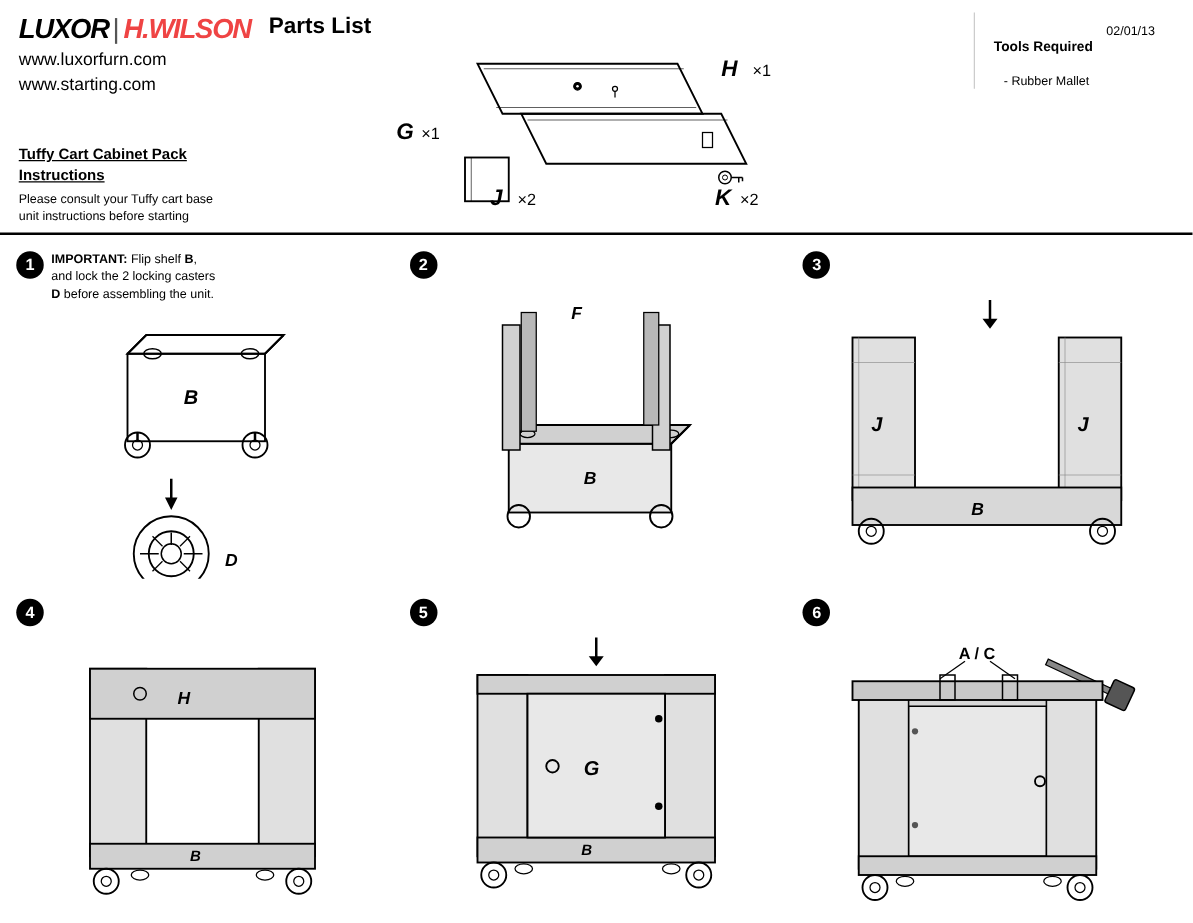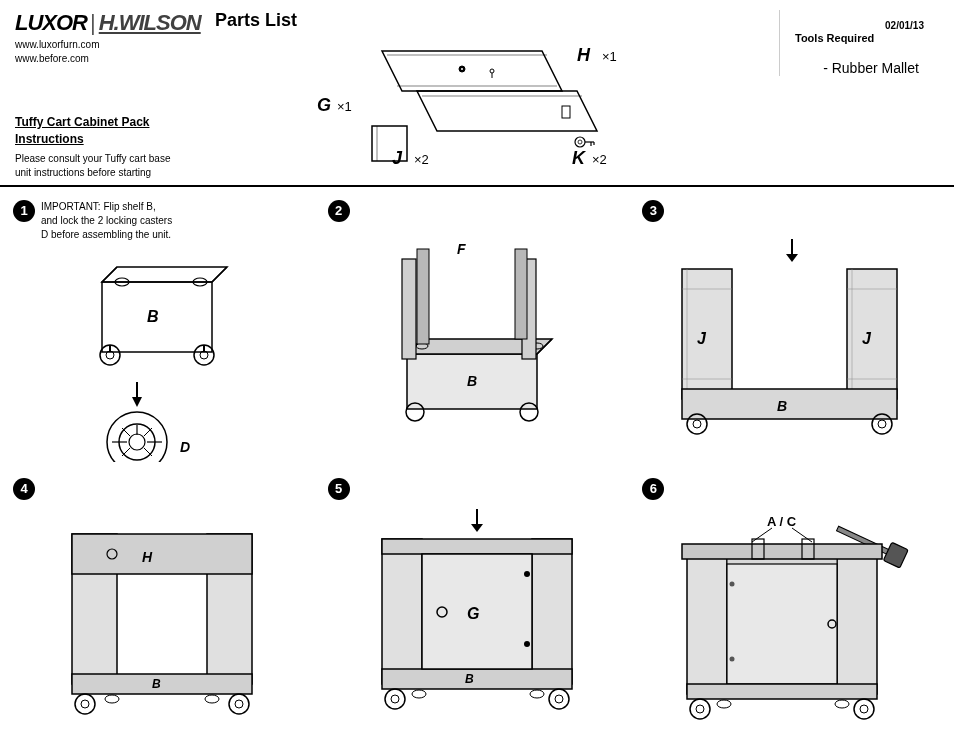--- a/index.html
+++ b/index.html
@@ -48,29 +48,28 @@
       font-size: 22px;
       font-weight: 300;
       color: #555;
     }
 
     .logo-hwilson {
       font-size: 22px;
       font-weight: 900;
       letter-spacing: -1px;
       font-style: italic;
-      color: #404040;
-      text-decoration: underline;
+      color: #ef4444;
     }
 
     .logo-urls {
-      font-size: 10px;
+      font-size: 14px;
       color: #000;
       line-height: 1.4;
-      margin-bottom: 16px;
+      margin-bottom: 6px;
     }
 
     .product-title {
       font-size: 12px;
       font-weight: bold;
       text-decoration: underline;
       line-height: 1.4;
       margin-bottom: 4px;
       margin-top: 32px;
     }
@@ -110,34 +109,32 @@
       padding-left: 15px;
       border-left: 1px solid #ccc;
       position: relative;
     }
 
     .date-text {
       position: absolute;
       right: 15px;
       top: 10px;
       font-size: 10px;
-      font-weight: bold;
     }
 
     .tools-title {
       font-size: 11px;
       font-weight: bold;
       margin-bottom: 16px;
       margin-top: 22px;
     }
 
     .tools-item {
-      font-size: 14px;
+      font-size: 10px;
       padding-left: 8px;
-      text-align: center;
     }
 
     
     .instructions {
       display: grid;
       grid-template-columns: 1fr 1fr 1fr;
       grid-template-rows: 1fr 1fr;
       width: 954px;
       height: 490px;
       padding: 5px;
@@ -168,21 +165,21 @@
       margin-bottom: 4px;
     }
 
     .step-text {
       font-size: 10px;
       line-height: 1.4;
       margin-bottom: 6px;
     }
 
     .step-text strong {
-      font-weight: normal;
+      font-weight: bold;
     }
 
     .step-image {
       flex: 1;
       width: 100%;
       display: flex;
       align-items: center;
       justify-content: center;
     }
 
@@ -196,21 +193,21 @@
 <div class="header">
 
   <div class="logo-section">
     <div class="logo-brands">
       <span class="logo-luxor">LUXOR</span>
       <span class="logo-divider">|</span>
       <span class="logo-hwilson">H.WILSON</span>
     </div>
     <div class="logo-urls">
       <div>www.luxorfurn.com</div>
-      <div>www.before.com</div>
+      <div>www.starting.com</div>
     </div>
     <div class="product-title">Tuffy Cart Cabinet Pack Instructions</div>
     <div class="product-description">Please consult your Tuffy cart base unit instructions before starting</div>
   </div>
 
   <div class="parts-section">
     <div class="parts-list-title">Parts List</div>
     <div class="parts-diagram">
 
       <svg width="380" height="130" viewBox="0 0 380 130">

